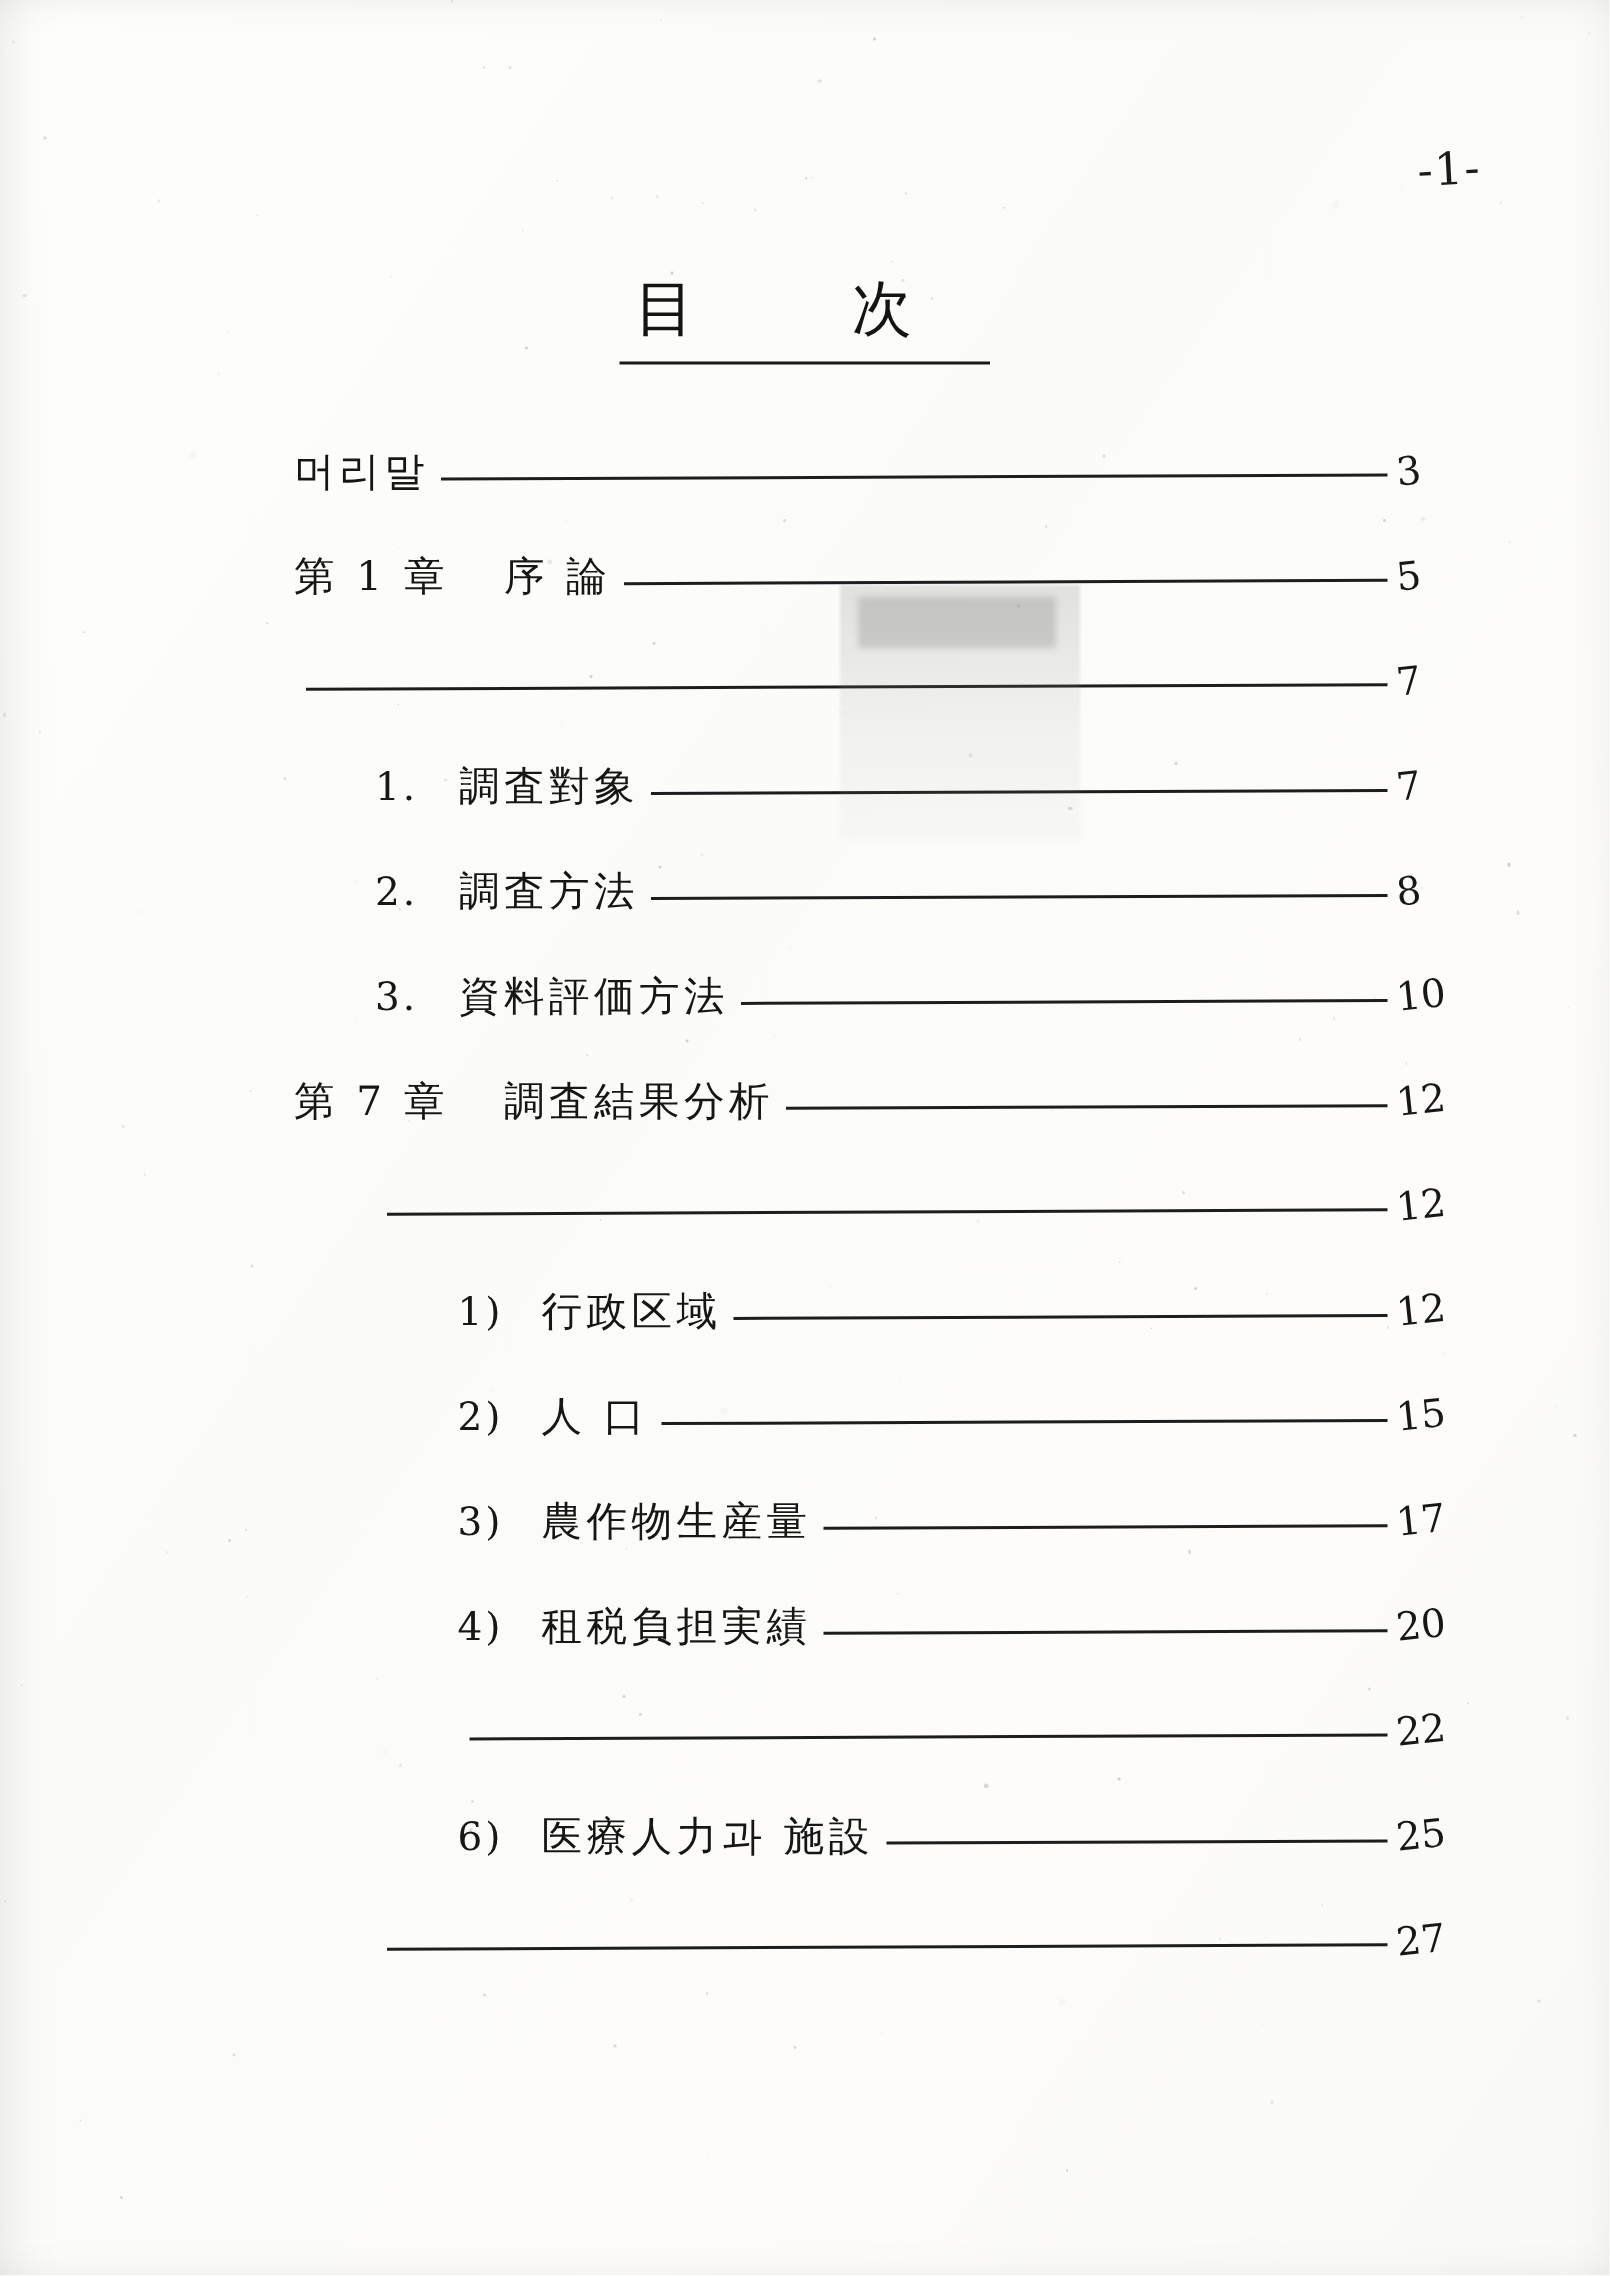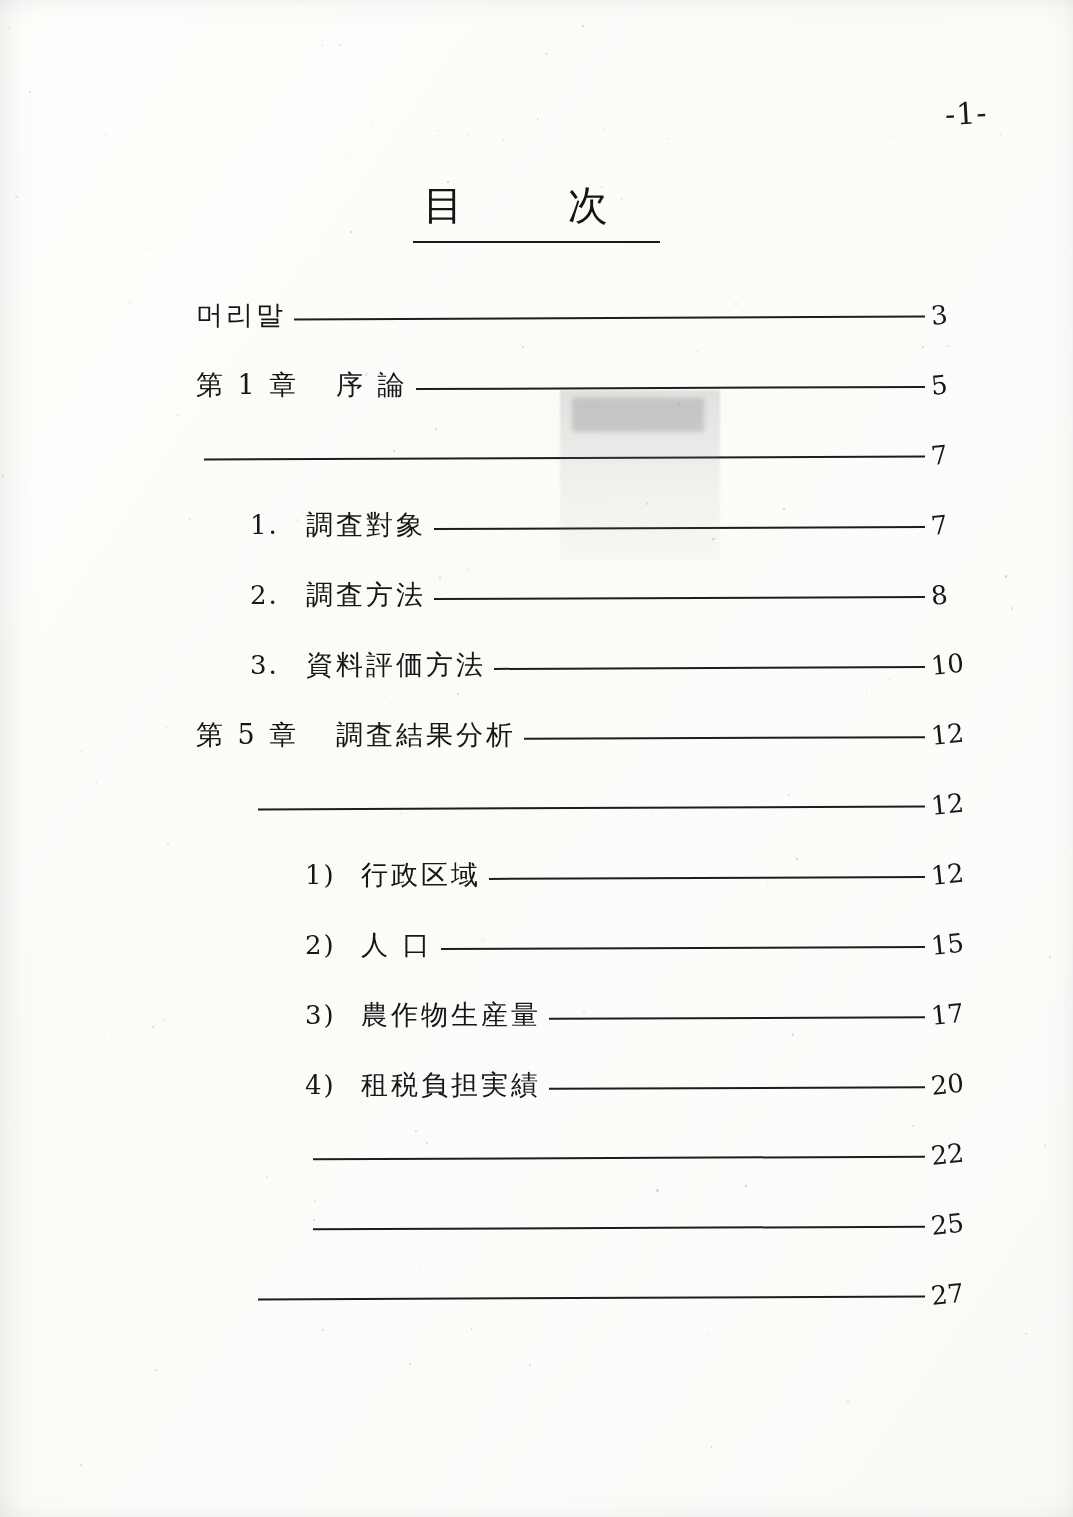--- a/index.html
+++ b/index.html
@@ -186,21 +186,21 @@
         <div class="label"><span class="num">2.</span><span class="ttl">調査方法</span></div>
         <div class="leader"></div>
         <div class="pnum">8</div>
       </div>
       <div class="row lvl1">
         <div class="label"><span class="num">3.</span><span class="ttl">資料評価方法</span></div>
         <div class="leader"></div>
         <div class="pnum">10</div>
       </div>
       <div class="row lvl0">
-        <div class="label"><span class="chap">第 5 章</span><span class="ttl">調査結果分析</span></div>
+        <div class="label"><span class="chap">第 7 章</span><span class="ttl">調査結果分析</span></div>
         <div class="leader"></div>
         <div class="pnum">12</div>
       </div>
       <div class="row lvl1">
         <div class="leader"></div>
         <div class="pnum">12</div>
       </div>
       <div class="row lvl2">
         <div class="label"><span class="num">1)</span><span class="ttl">行政区域</span></div>
         <div class="leader"></div>
@@ -219,20 +219,21 @@
       <div class="row lvl2">
         <div class="label"><span class="num">4)</span><span class="ttl">租税負担実績</span></div>
         <div class="leader"></div>
         <div class="pnum">20</div>
       </div>
       <div class="row lvl2">
         <div class="leader"></div>
         <div class="pnum">22</div>
       </div>
       <div class="row lvl2">
+        <div class="label"><span class="num">6)</span><span class="ttl">医療人力과 施設</span></div>
         <div class="leader"></div>
         <div class="pnum">25</div>
       </div>
       <div class="row lvl1">
         <div class="leader"></div>
         <div class="pnum">27</div>
       </div>
     </div>
 
   <div class="smudge"></div>

